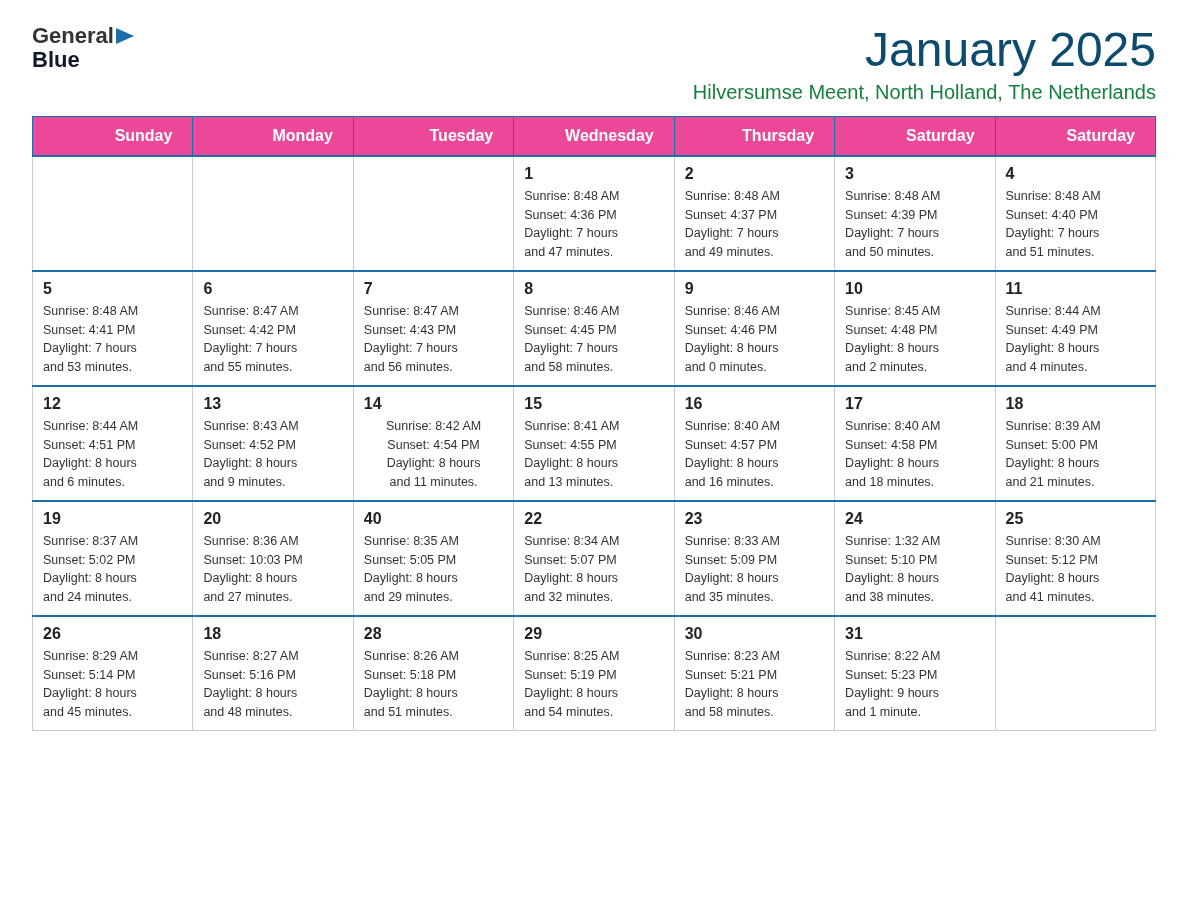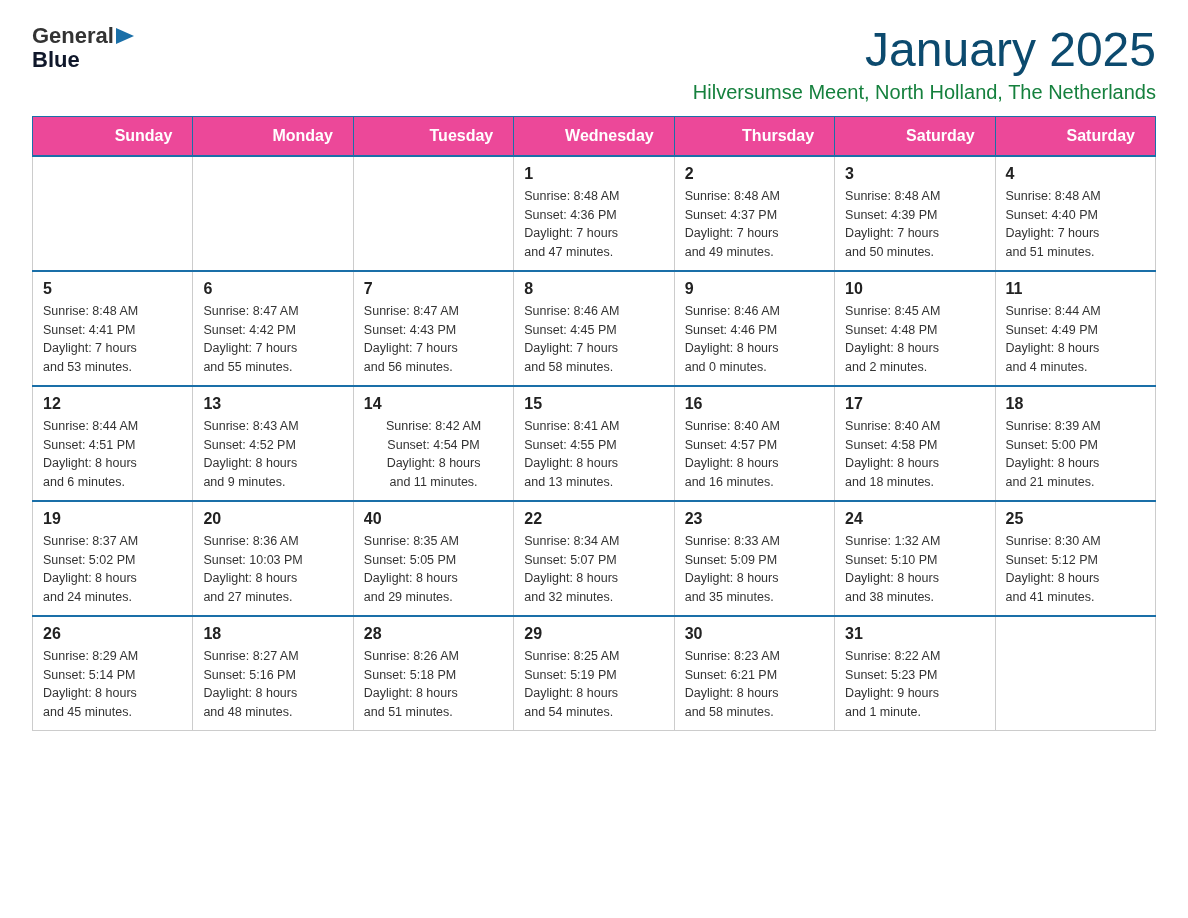--- a/index.html
+++ b/index.html
@@ -336,21 +336,21 @@
         <td>
           <div class="day-number">29</div>
           <div class="day-info" style="white-space: pre-line;">Sunrise: 8:25 AM
 Sunset: 5:19 PM
 Daylight: 8 hours
 and 54 minutes.</div>
         </td>
         <td>
           <div class="day-number">30</div>
           <div class="day-info" style="white-space: pre-line;">Sunrise: 8:23 AM
-Sunset: 6:21 PM
+Sunset: 5:21 PM
 Daylight: 8 hours
 and 58 minutes.</div>
         </td>
         <td>
           <div class="day-number">31</div>
           <div class="day-info" style="white-space: pre-line;">Sunrise: 8:22 AM
 Sunset: 5:23 PM
 Daylight: 9 hours
 and 1 minute.</div>
         </td>

